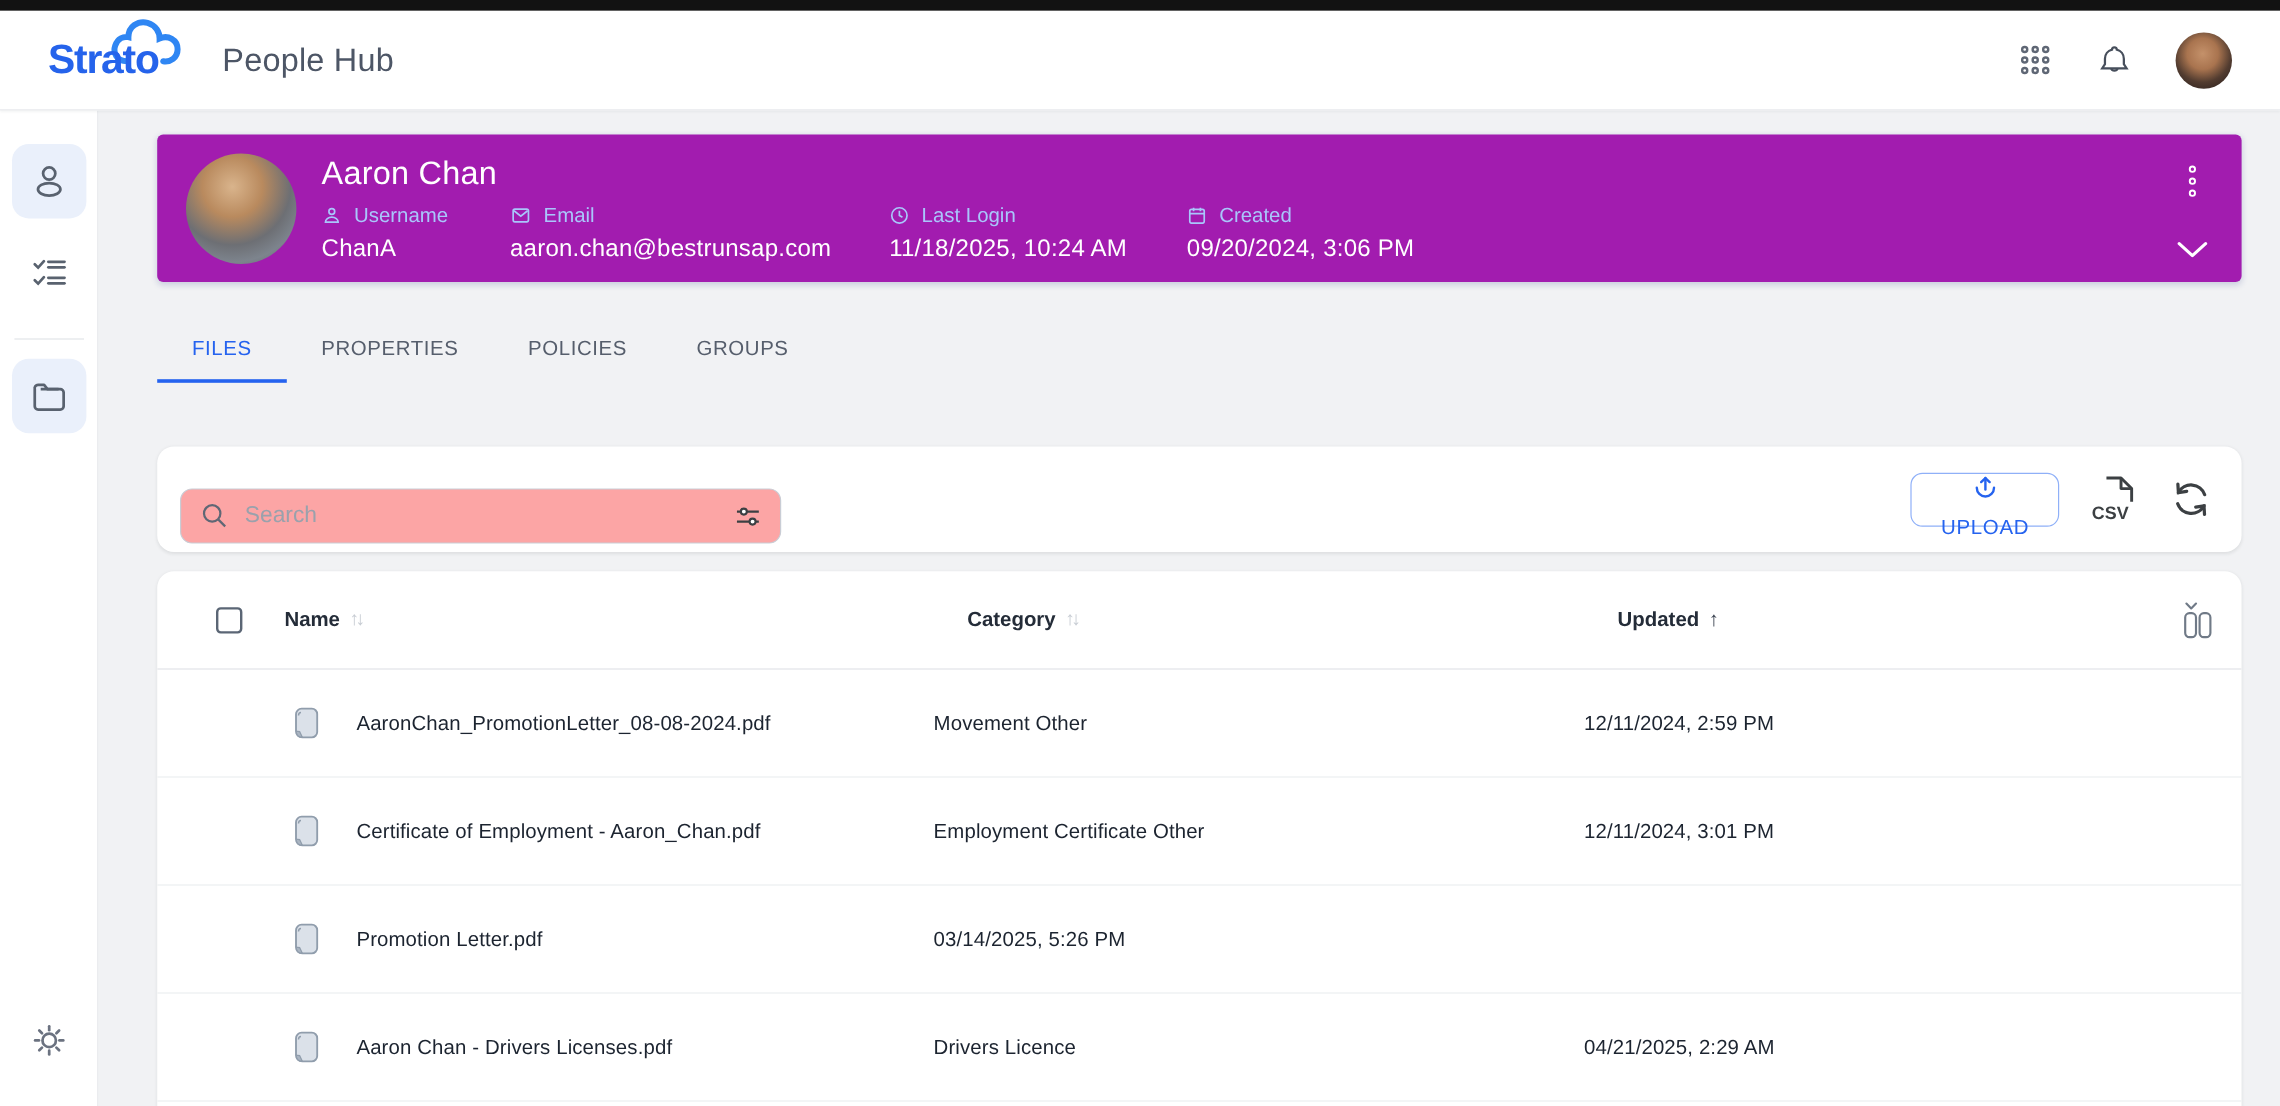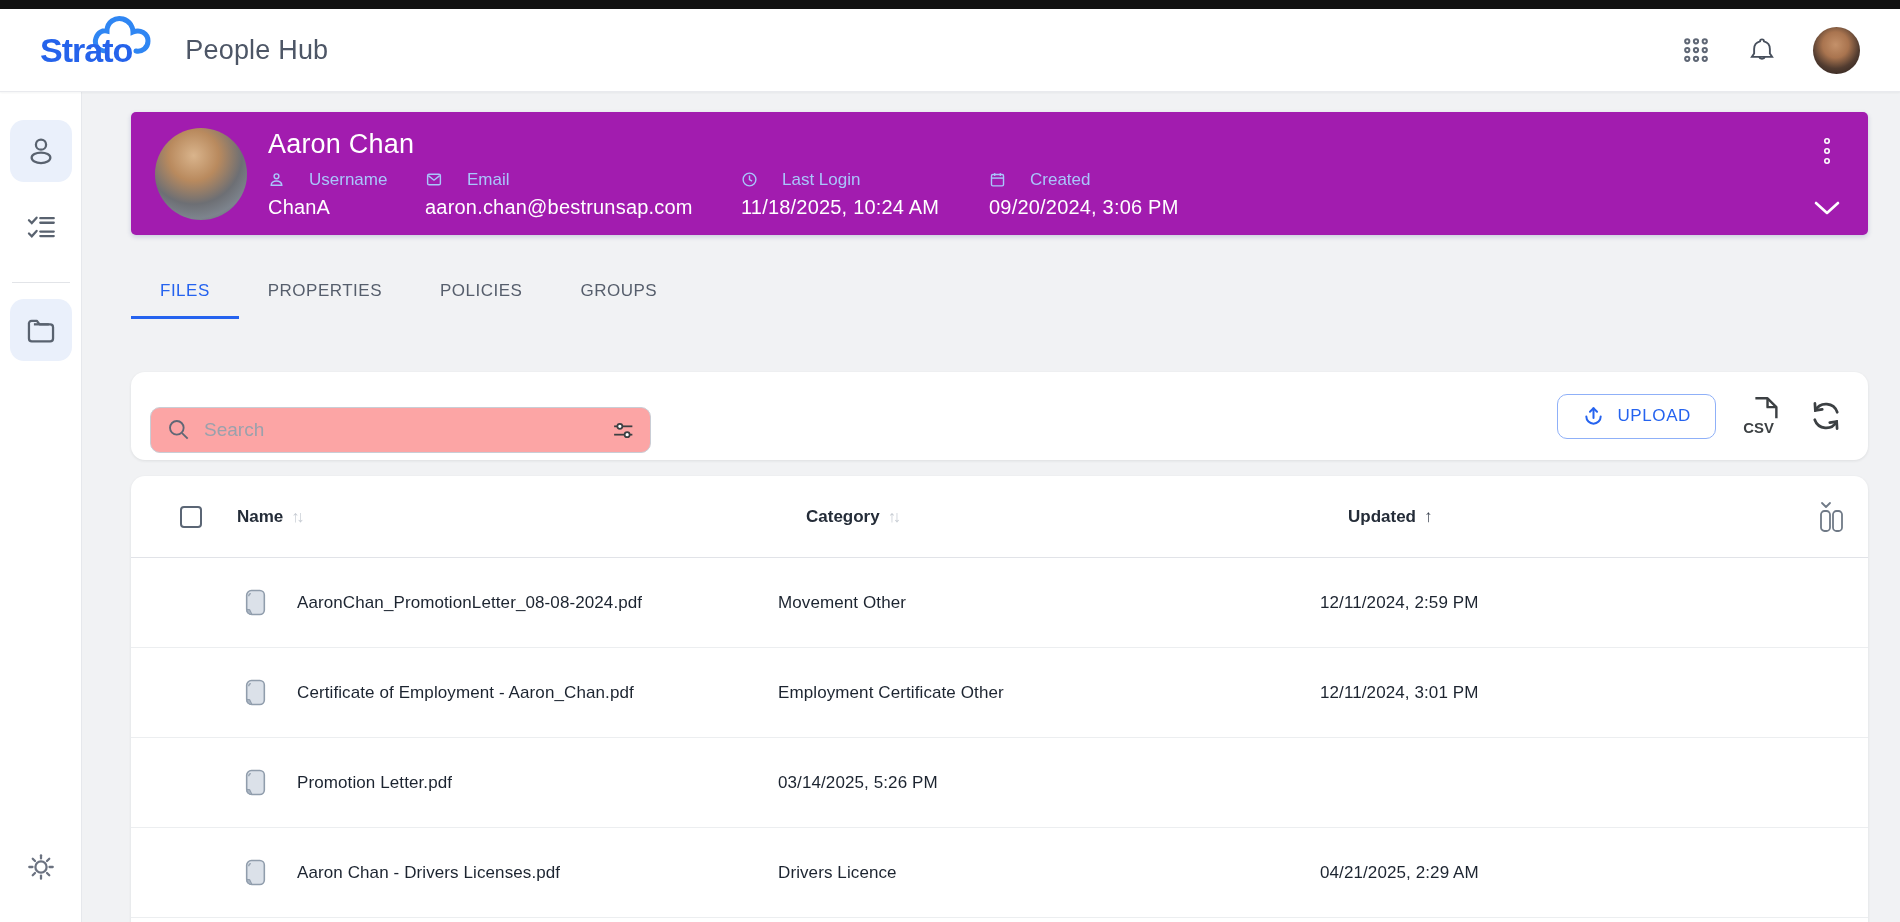--- a/index.html
+++ b/index.html
@@ -35,21 +35,21 @@
   
   .banner { margin-top:20px; height:123px; background:#a21caf; border-radius:5px; display:flex; align-items:center;
             padding:0 28px 0 24px; position:relative; box-shadow:0 2px 5px rgba(20,40,120,.18); }
   .avatar-lg { width:92px; height:92px; border-radius:50%; flex:none;
      background: radial-gradient(circle at 42% 30%, #d9b48c 0%, #b98a5e 30%, #6d6f74 58%, #7d848d 75%, #5a6168 100%); }
   .banner-body { margin-left:21px; }
   .person-name { color:#fff; font-size:27px; font-weight:500; letter-spacing:.2px; margin-bottom:10px; }
   .fields { display:flex; }
   .field { display:flex; flex-direction:column; }
   .field:nth-child(1){ width:157px; } .field:nth-child(2){ width:316px; } .field:nth-child(3){ width:248px; }
-  .field-label { display:flex; align-items:center; gap:24px; color:#a9c6fb; font-size:17px;text-align:center; }
+  .field-label { display:flex; align-items:center; gap:10px; color:#a9c6fb; font-size:17px;text-align:center; }
   .field-value { color:#fff; font-size:20px; margin-top:6px; letter-spacing:.2px; }
   .banner-right { position:absolute; right:26px; top:0; bottom:0; display:flex; flex-direction:column;
                   align-items:center; justify-content:space-between; padding:24px 0 18px; }
 
   
   .tabs { display:flex; margin-top:32px; }
   .tab { padding:14px 29px 15px; font-size:17px; letter-spacing:.5px; color:#565e6c; font-weight:500;
          border:none; background:none; cursor:pointer; border-bottom:3px solid transparent; }
   .tab.active { color:#2563ef; border-bottom-color:#2563ef; }
 
@@ -57,21 +57,21 @@
   .card { background:#fff; border-radius:14px; box-shadow:0 1px 3px rgba(27,31,38,.09); }
   .toolbar { margin-top:53px; height:88px; display:flex; align-items:center; padding:0 24px 0 19px; }
   .searchbox { width:501px; height:46px; border:1px solid #c9cdd5; border-radius:10px; display:flex;
                align-items:center; padding:0 14px 0 15px; background:#fca5a5;margin-top:28px; }
   .searchbox input { border:none; outline:none; flex:1; font-size:19px; color:#1c2430; margin-left:12px;
                      font-family:"Liberation Sans",sans-serif; background:transparent; }
   .searchbox input::placeholder { color:#9aa1ac; }
   .toolbar-right { margin-left:auto; display:flex; align-items:center; gap:26px; }
   .upload-btn { height:45px; padding:0 24px; border:1px solid #8fb0f8; border-radius:10px; background:#fff;
                 color:#2563ef; font-size:17px; font-weight:500; letter-spacing:.6px; display:flex; align-items:center;
-                gap:12px; cursor:pointer; font-family:"Liberation Sans",sans-serif; }
+                gap:12px; cursor:pointer; font-family:"Liberation Sans",sans-serif;flex-direction:column; }
 
   
   .table-card { margin-top:16px; height:460px; overflow:hidden; }
   .thead { display:flex; align-items:center; height:82px; border-bottom:1px solid #e1e3e8; padding-left:49px; position:relative; }
   .checkbox { width:22px; height:22px; border:2px solid #5b6675; border-radius:4px; background:#fff; cursor:pointer; flex:none; }
   .th { font-size:17px; font-weight:700; color:#242c38; display:flex; align-items:center; gap:8px; }
   .th-name { width:541px; margin-left:35px; }
   .th-cat { width:542px;margin-left:28px; }
   .sort-idle { color:#c7ccd3; font-size:16px; letter-spacing:-3px; cursor:pointer; }
   .sort-asc { color:#3a4250; font-size:17px; cursor:pointer; }

